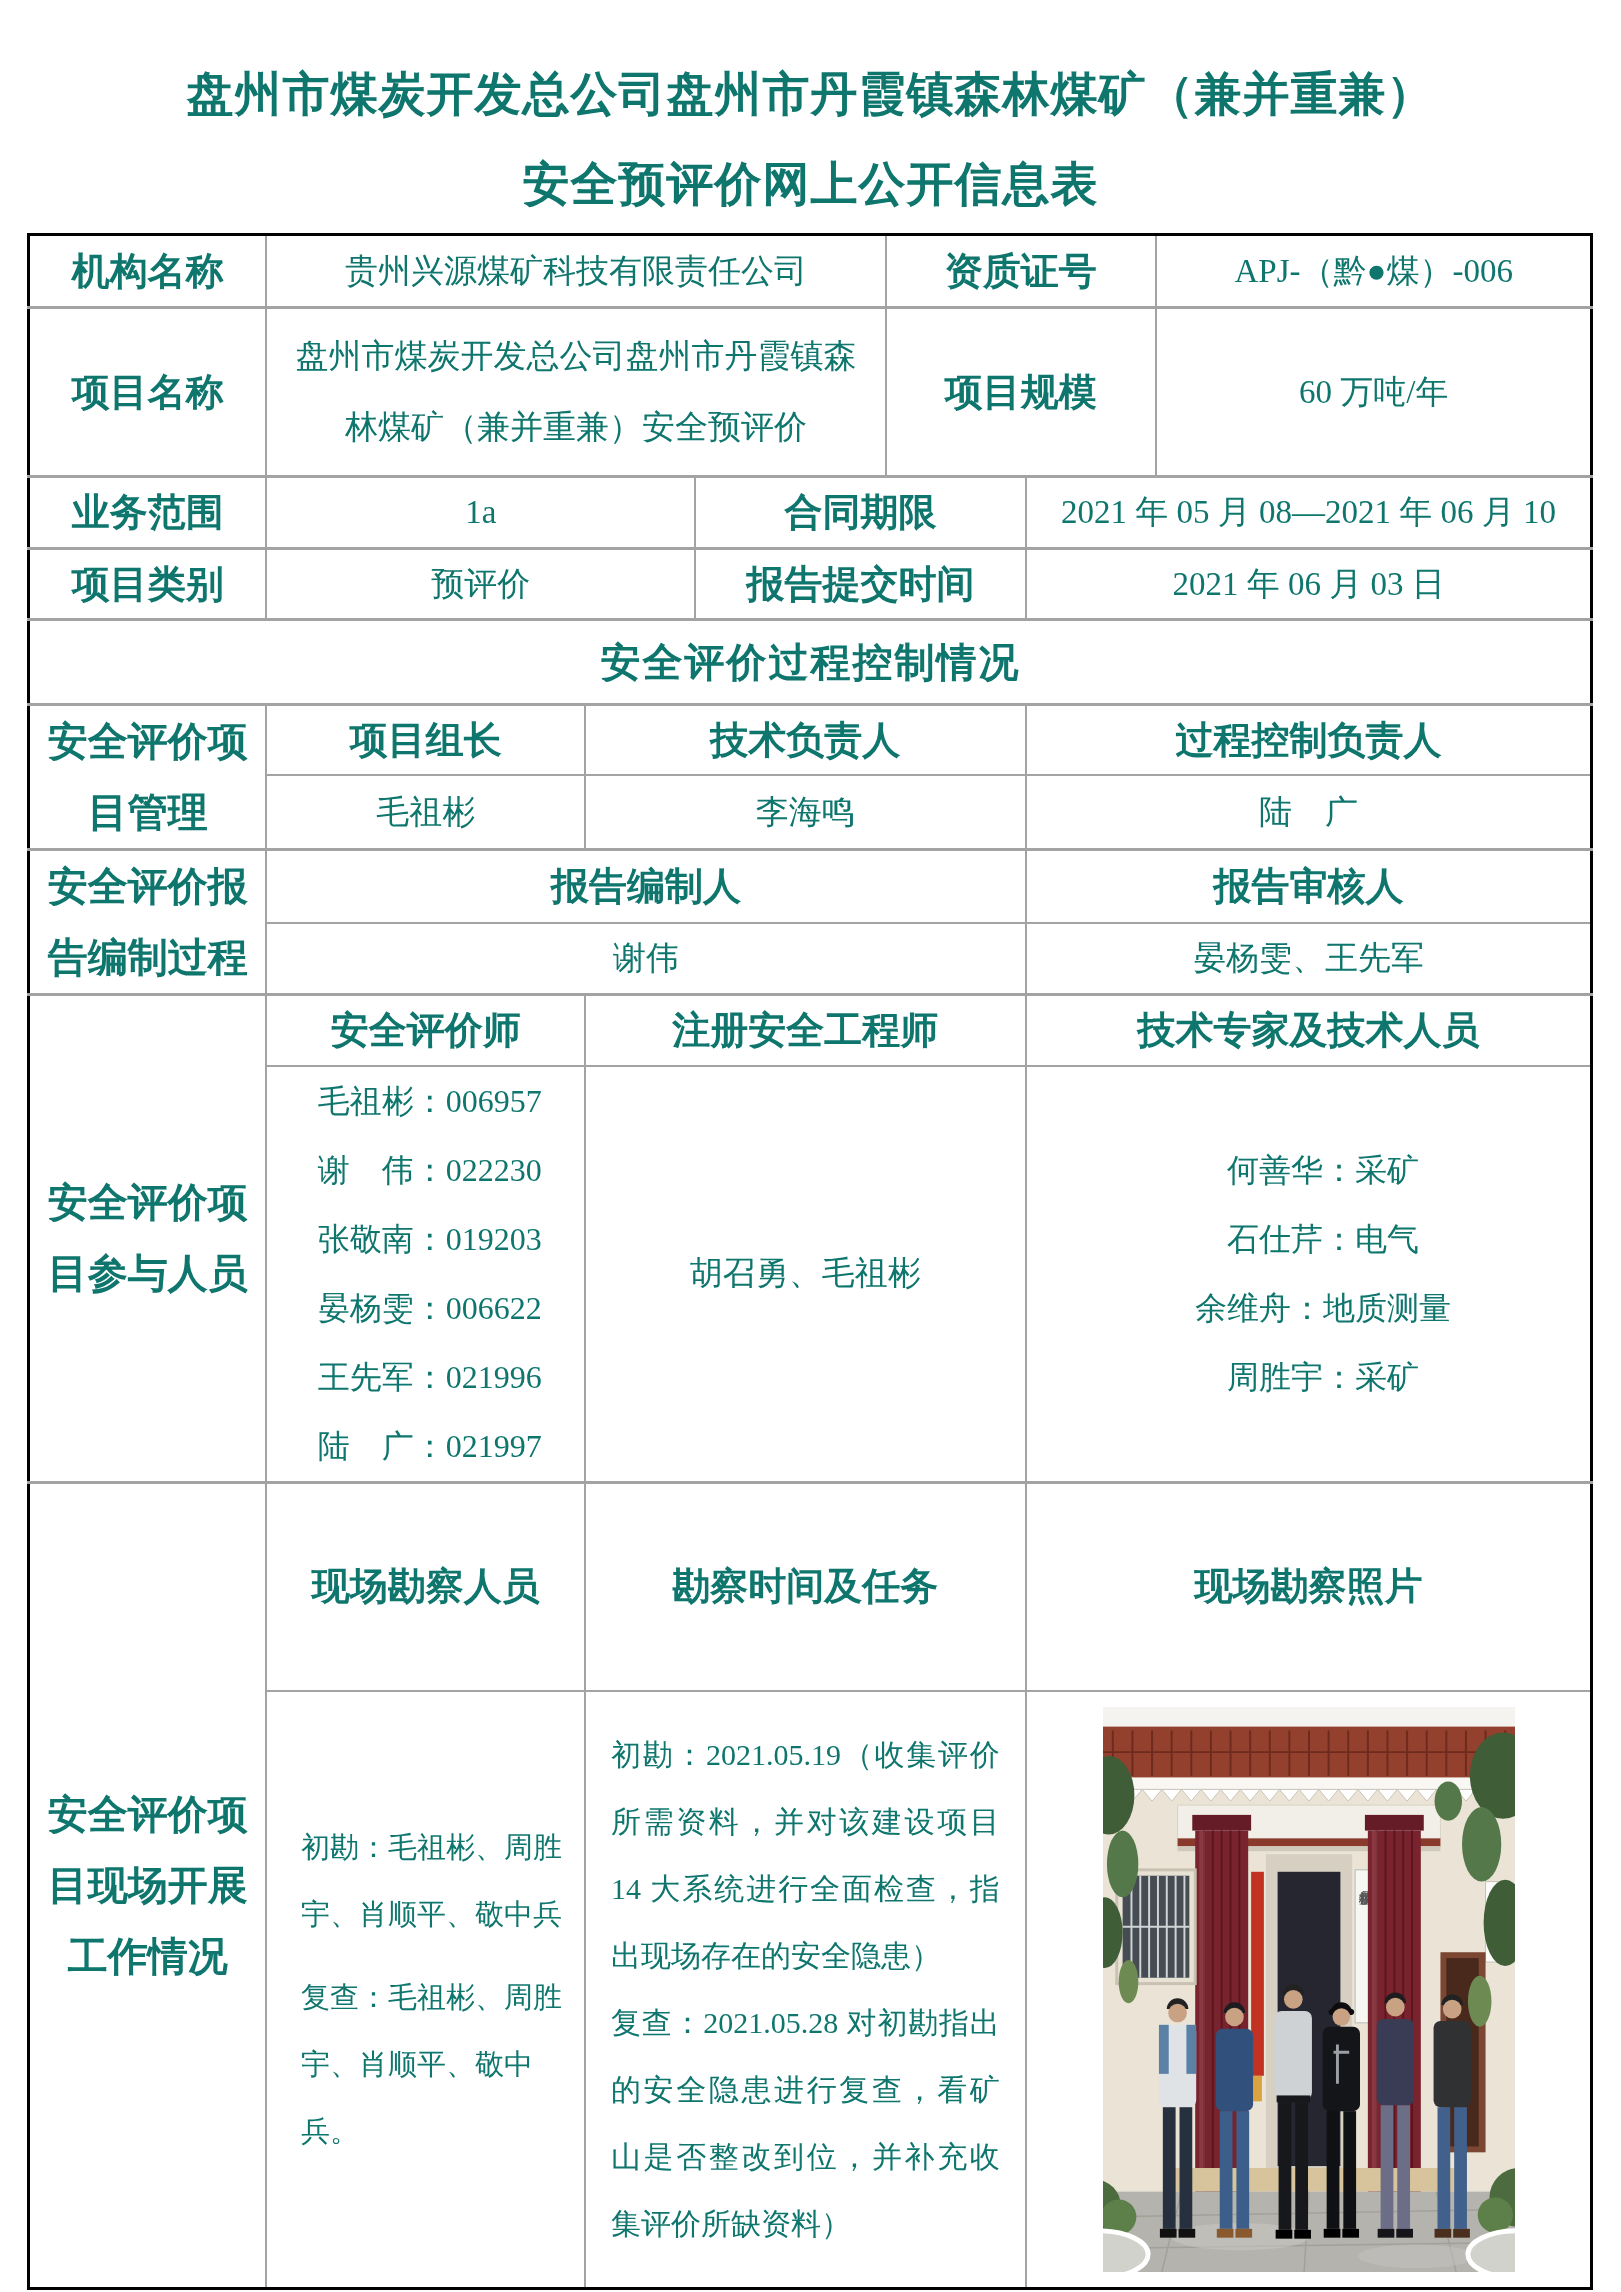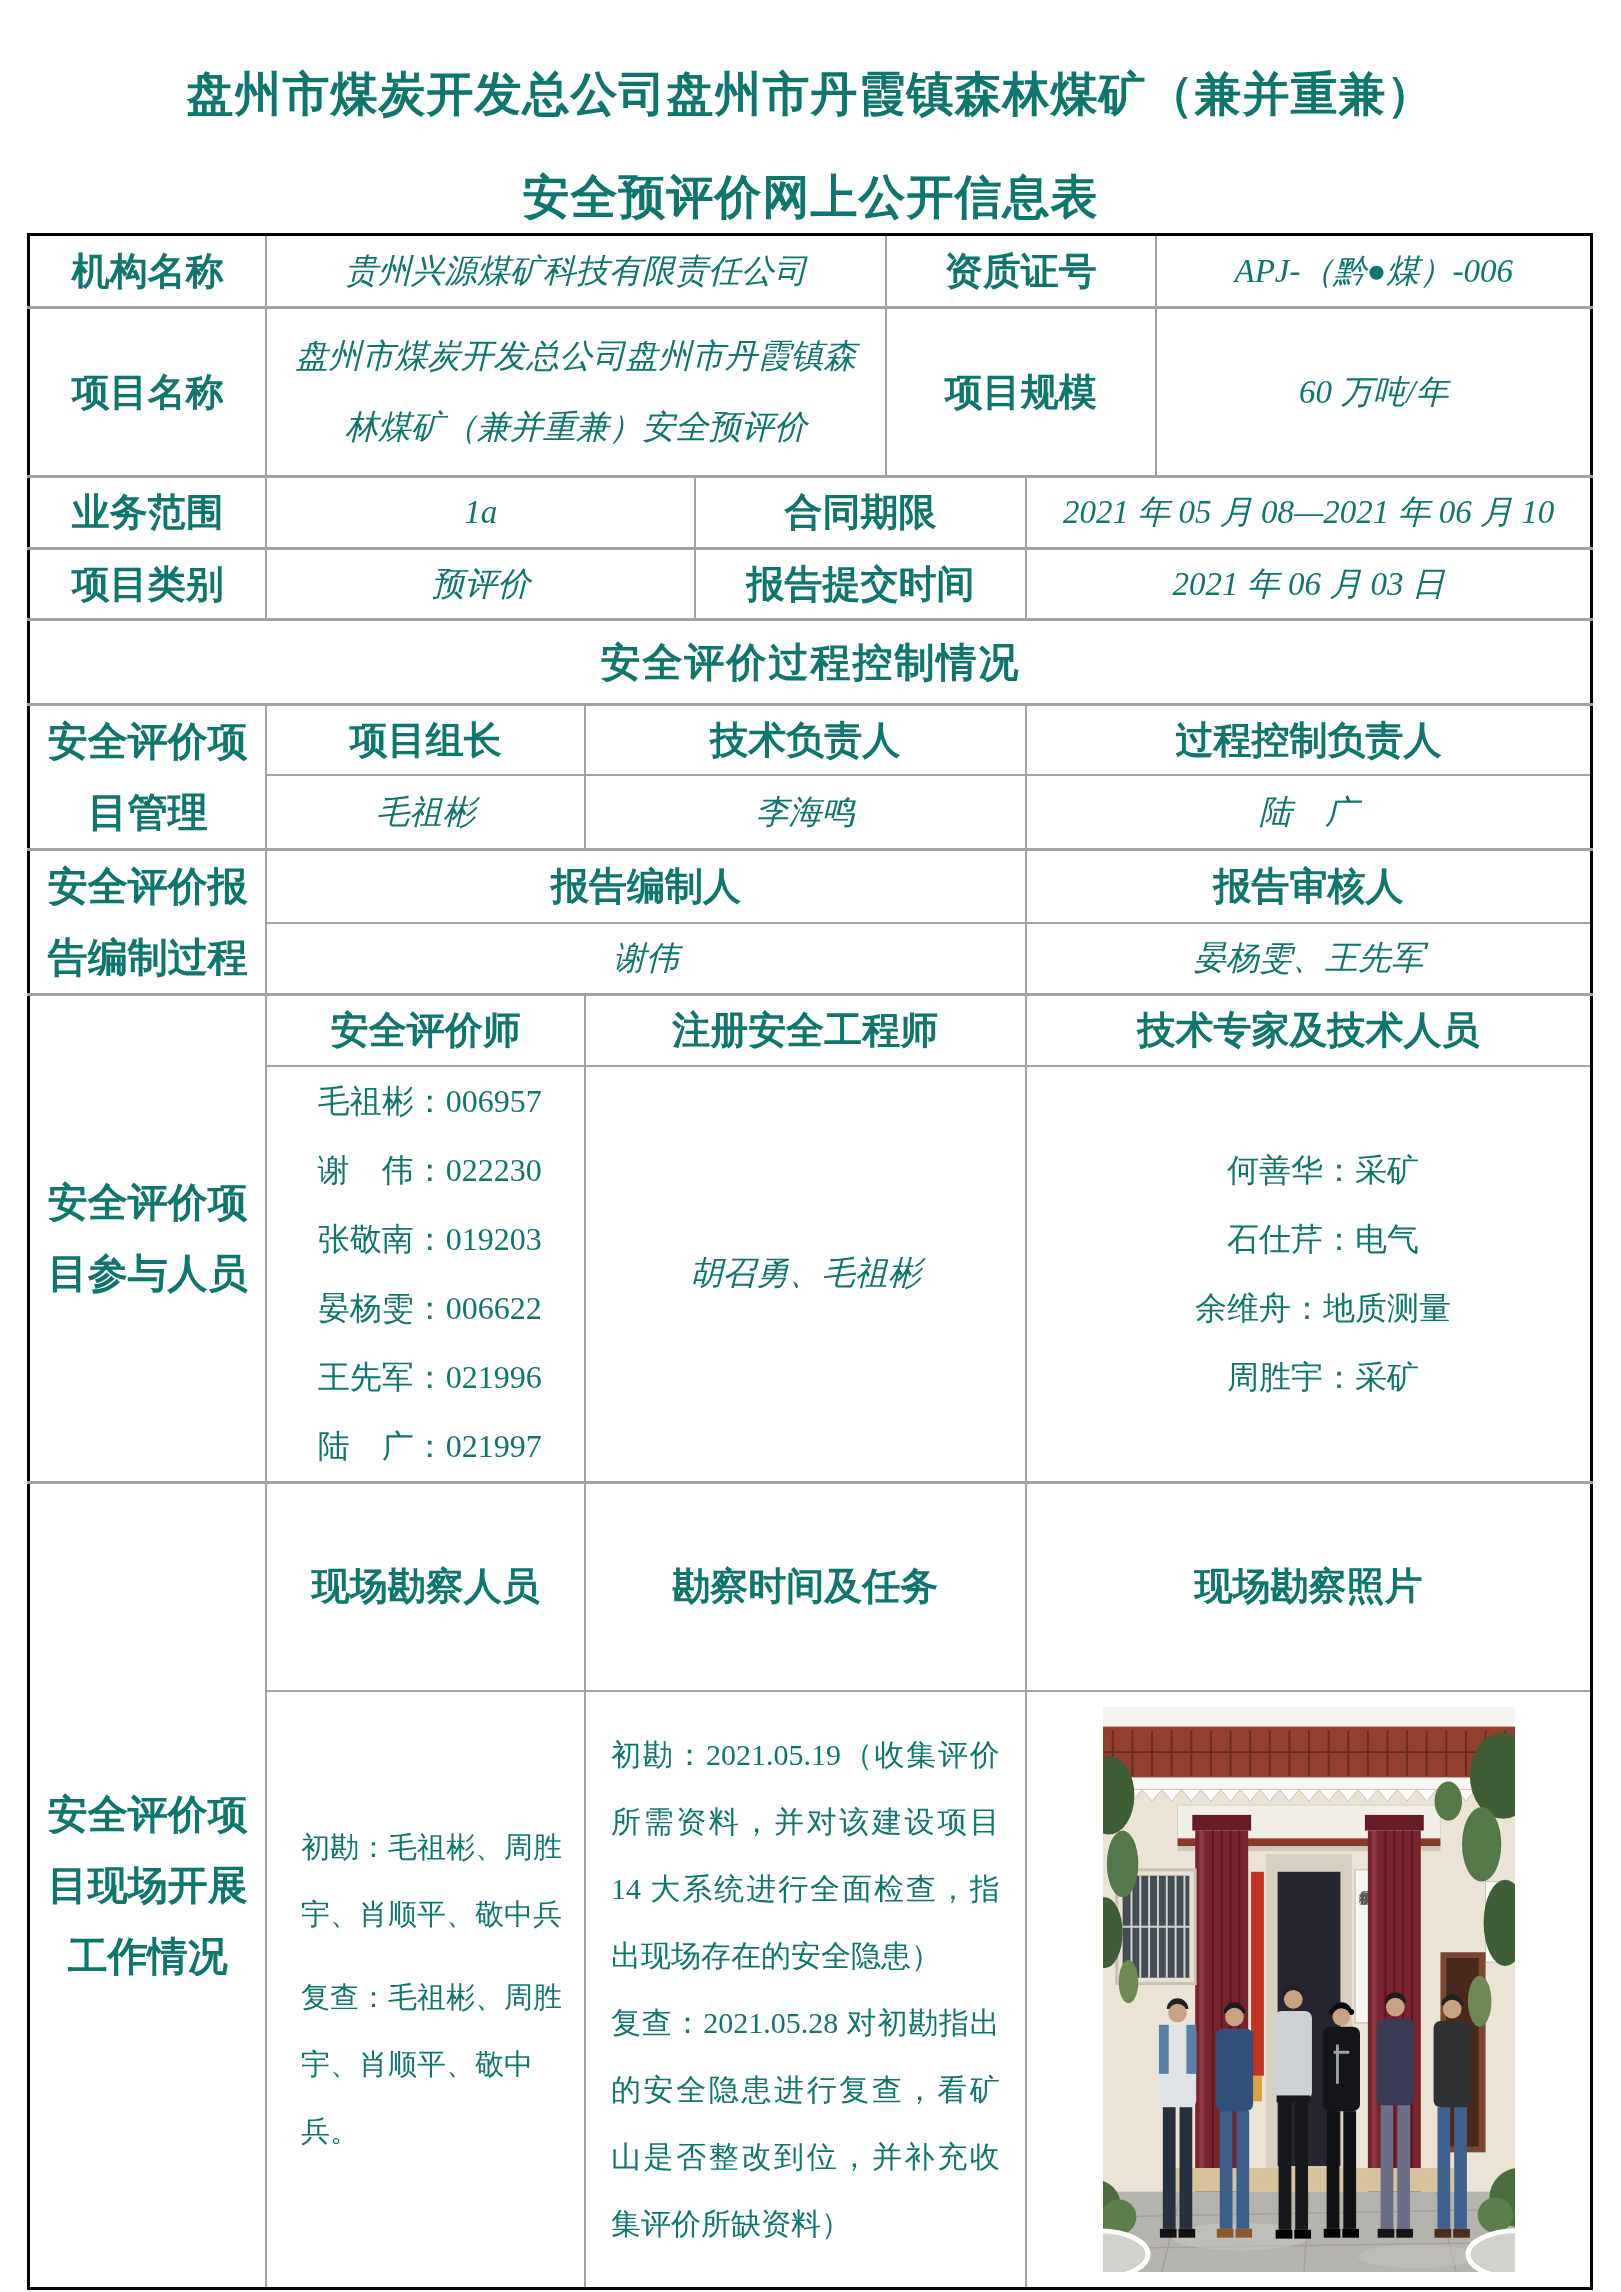--- a/index.html
+++ b/index.html
@@ -11,37 +11,37 @@
     font-family:"Liberation Serif","DejaVu Serif",serif;
     color:#0f766e;
     overflow:hidden;
   }
   .title{
     position:absolute;left:0;right:0;
     text-align:center;font-weight:bold;font-size:47px;
     letter-spacing:1px;white-space:nowrap;
   }
   .title.l1{top:63px;}
-  .title.l2{top:166px;}
+  .title.l2{top:153px;}
   table.main{
     position:absolute;left:27.4px;top:233px;
     width:1566px;
     border-collapse:collapse;table-layout:fixed;
     border:3.9px solid #000;
   }
   table.main td{
     border:2px solid #a3a3a3;
     text-align:center;vertical-align:middle;
     padding:0;overflow:hidden;
   }
   tr.thick td{border-top-width:3.9px;}
   td.lbl,td.hdr{font-weight:bold;font-size:38px;}
   td.rlbl{font-weight:bold;font-size:40px;}
   .rlbl-inner{width:5em;margin:0 auto;line-height:71px;text-align:center;}
-  td.val{font-size:33px;font-style:italic;}
+  td.val{font-size:33px;}
   .wrapval{width:572px;margin:12px auto;line-height:71px;}
   td.sect{font-weight:bold;font-size:40px;letter-spacing:2px;}
   td.list{text-align:left;font-size:32px;}
   .list-inner{padding-left:8px;line-height:69px;}
   td.people{text-align:left;}
   .peoplebox{width:300px;margin-left:17.6px;font-size:29px;line-height:67px;text-align:left;}
   .peoplebox div{margin:16px;}
   td.task{text-align:left;}
   .taskbox{padding:0 25px;font-size:30px;line-height:67px;text-align:justify;}
   td.photocell{vertical-align:middle;}

